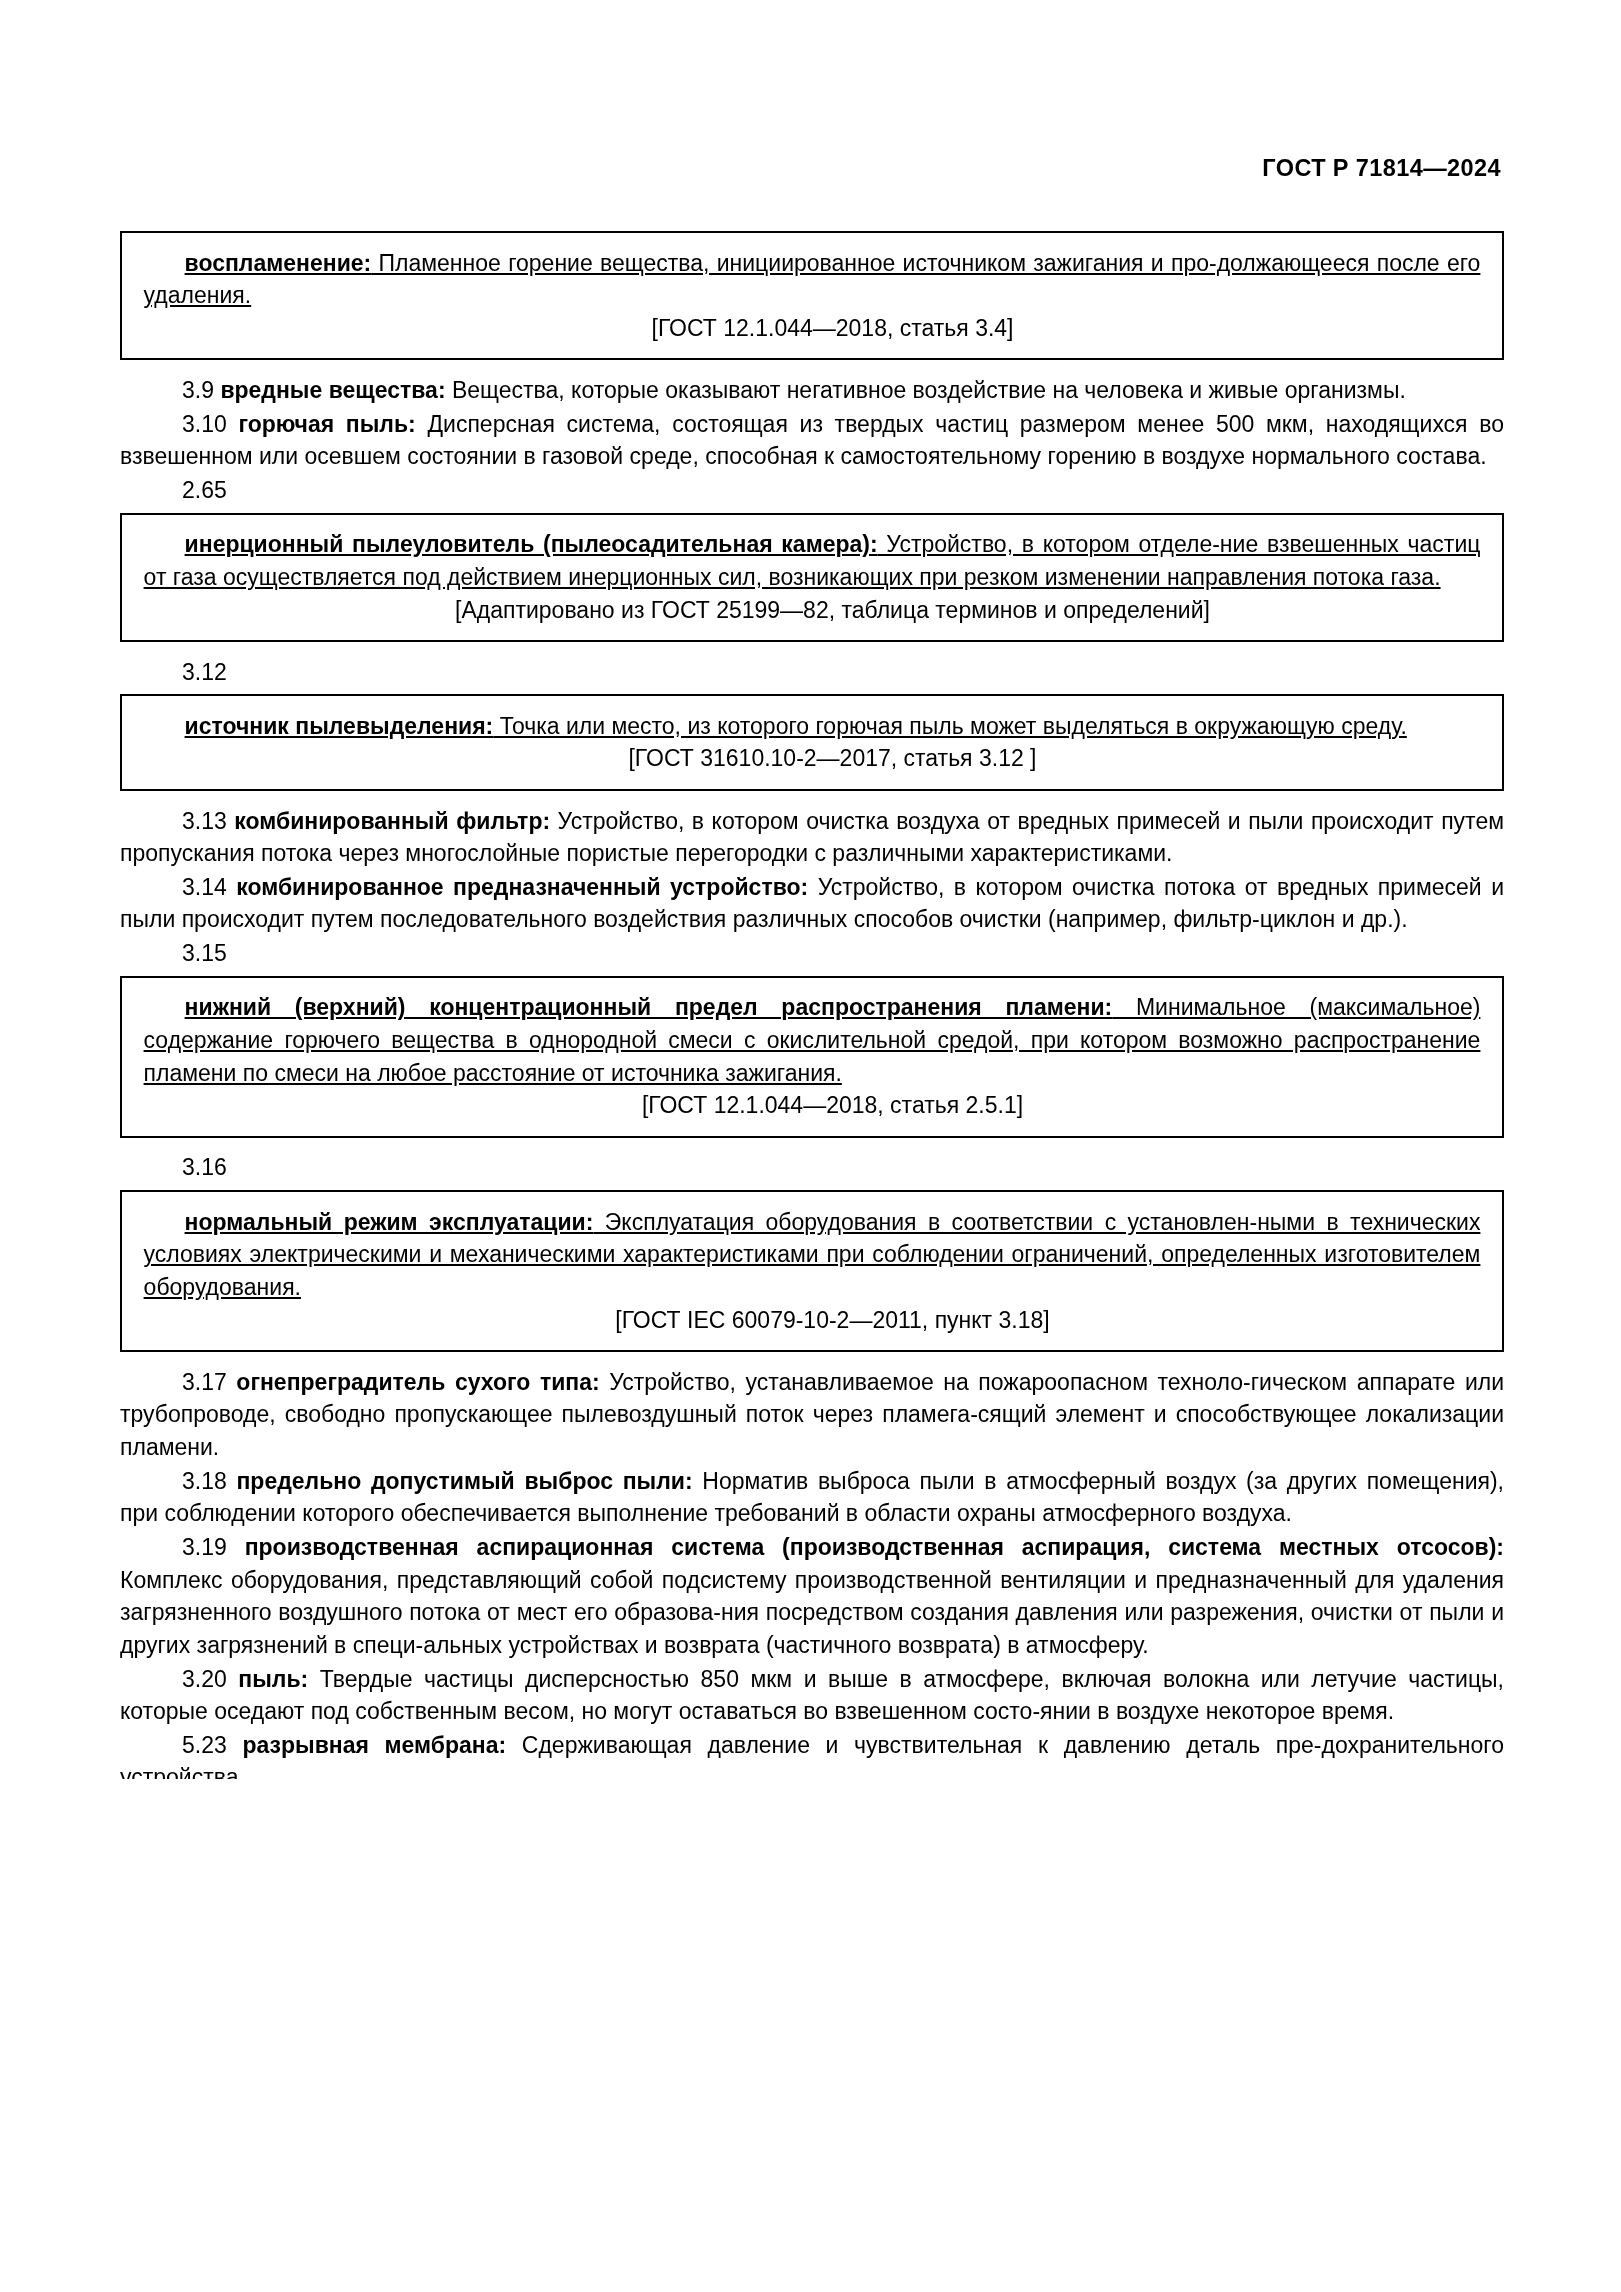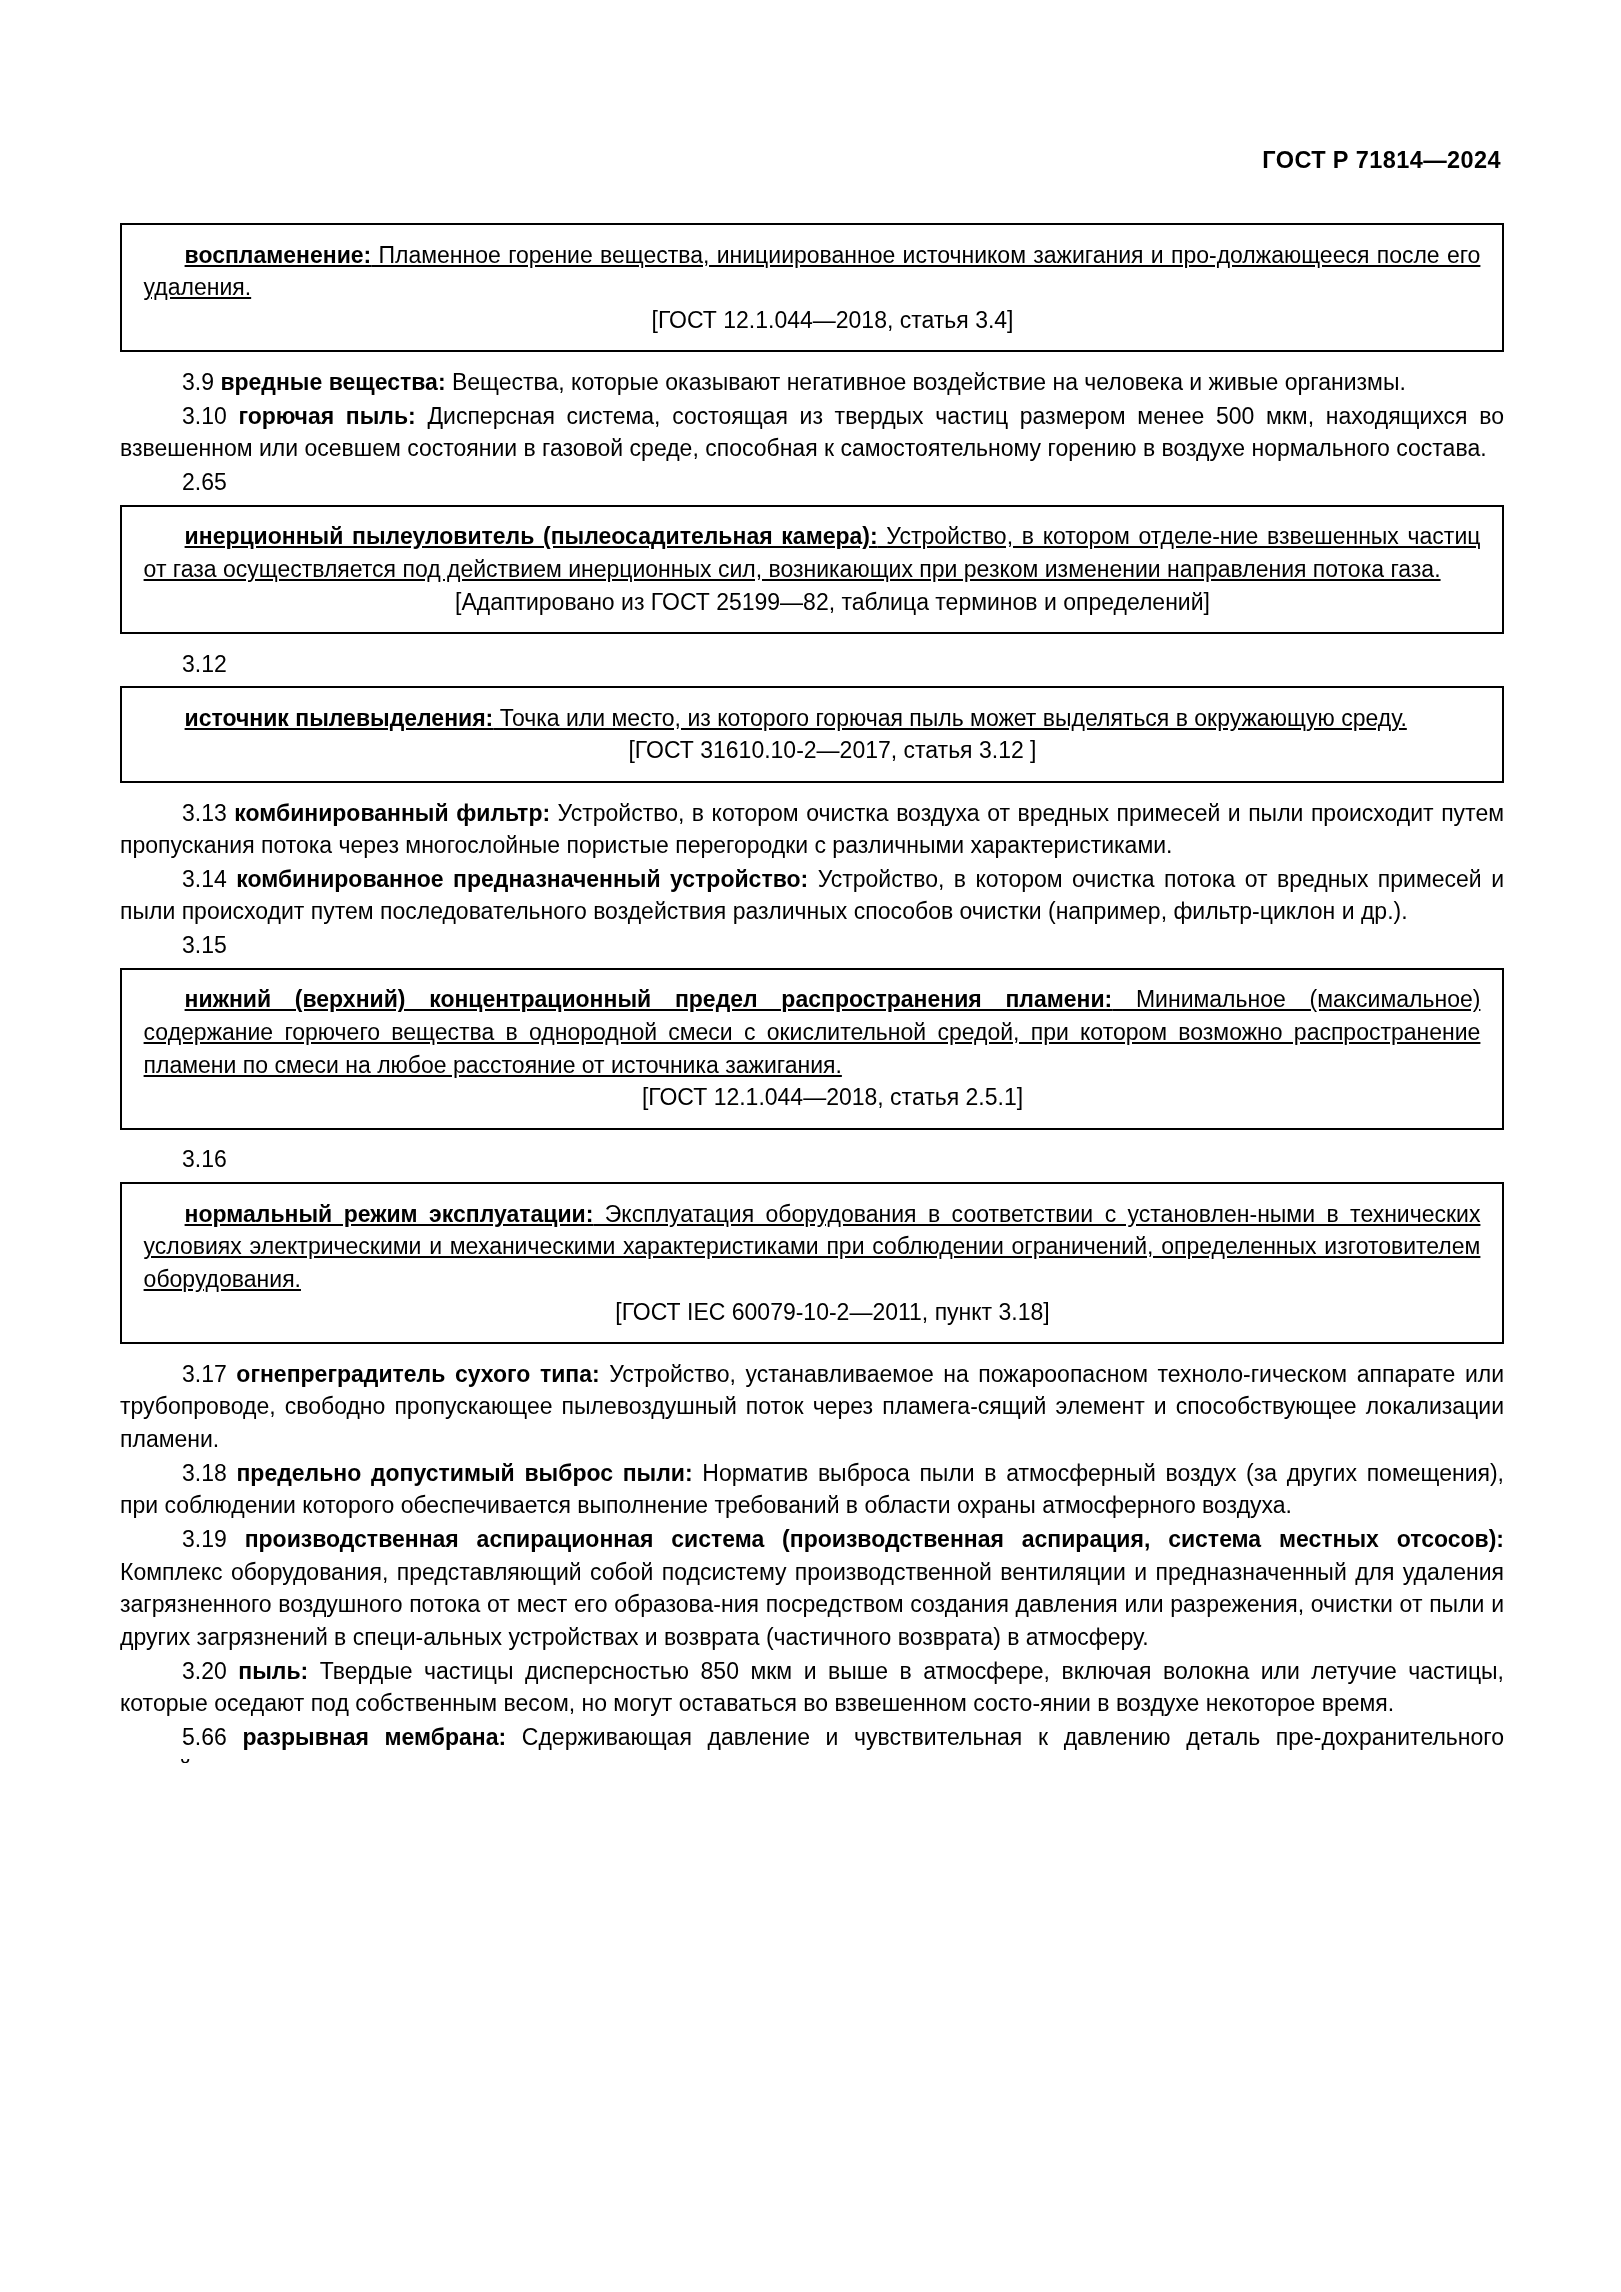--- a/index.html
+++ b/index.html
@@ -4,21 +4,21 @@
 <style>
   html, body {
     margin: 0;
     padding: 0;
     background: #ffffff;
   }
   .page {
     position: relative;
     width: 1621px;
     height: 1763px;
-    margin: 0 auto;
+    margin: 8px auto;
     background: #ffffff;
     font-family: "Liberation Sans", sans-serif;
     color: #000000;
     box-sizing: border-box;
   }
   .header {
     position: absolute;
     top: 147px;
     right: 120px;
     font-size: 23.5px;
@@ -125,20 +125,20 @@
     </div>
 
     <p class="para"><span>3.17 </span><span class="b">огнепреградитель сухого типа:</span><span> Устройство, устанавливаемое на пожароопасном техноло-гическом аппарате или трубопроводе, свободно пропускающее пылевоздушный поток через пламега-сящий элемент и способствующее локализации пламени.</span></p>
 
     <p class="para"><span>3.18 </span><span class="b">предельно допустимый выброс пыли:</span><span> Норматив выброса пыли в атмосферный воздух (за других помещения), при соблюдении которого обеспечивается выполнение требований в области охраны атмосферного воздуха.</span></p>
 
     <p class="para"><span>3.19 </span><span class="b">производственная аспирационная система (производственная аспирация, система местных отсосов):</span><span> Комплекс оборудования, представляющий собой подсистему производственной вентиляции и предназначенный для удаления загрязненного воздушного потока от мест его образова-ния посредством создания давления или разрежения, очистки от пыли и других загрязнений в специ-альных устройствах и возврата (частичного возврата) в атмосферу.</span></p>
 
     <p class="para"><span>3.20 </span><span class="b">пыль:</span><span> Твердые частицы дисперсностью 850 мкм и выше в атмосфере, включая волокна или летучие частицы, которые оседают под собственным весом, но могут оставаться во взвешенном состо-янии в воздухе некоторое время.</span></p>
 
-    <p class="para"><span>5.66 </span><span class="b">разрывная мембрана:</span><span> Сдерживающая давление и чувствительная к давлению деталь пре-дохранительного устройства.</span></p>
+    <p class="para"><span>5.23 </span><span class="b">разрывная мембрана:</span><span> Сдерживающая давление и чувствительная к давлению деталь пре-дохранительного устройства.</span></p>
 
   </div>
 
   <div class="pagenum">3</div>
 
 </div>
 
 
 </body></html>

